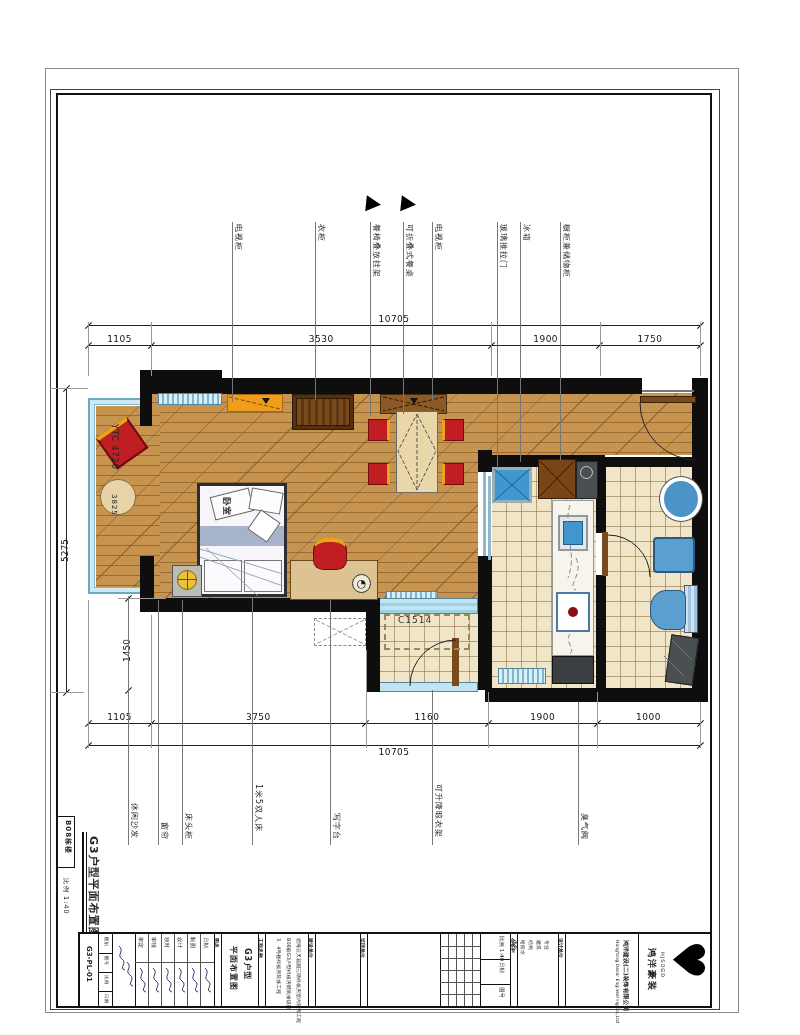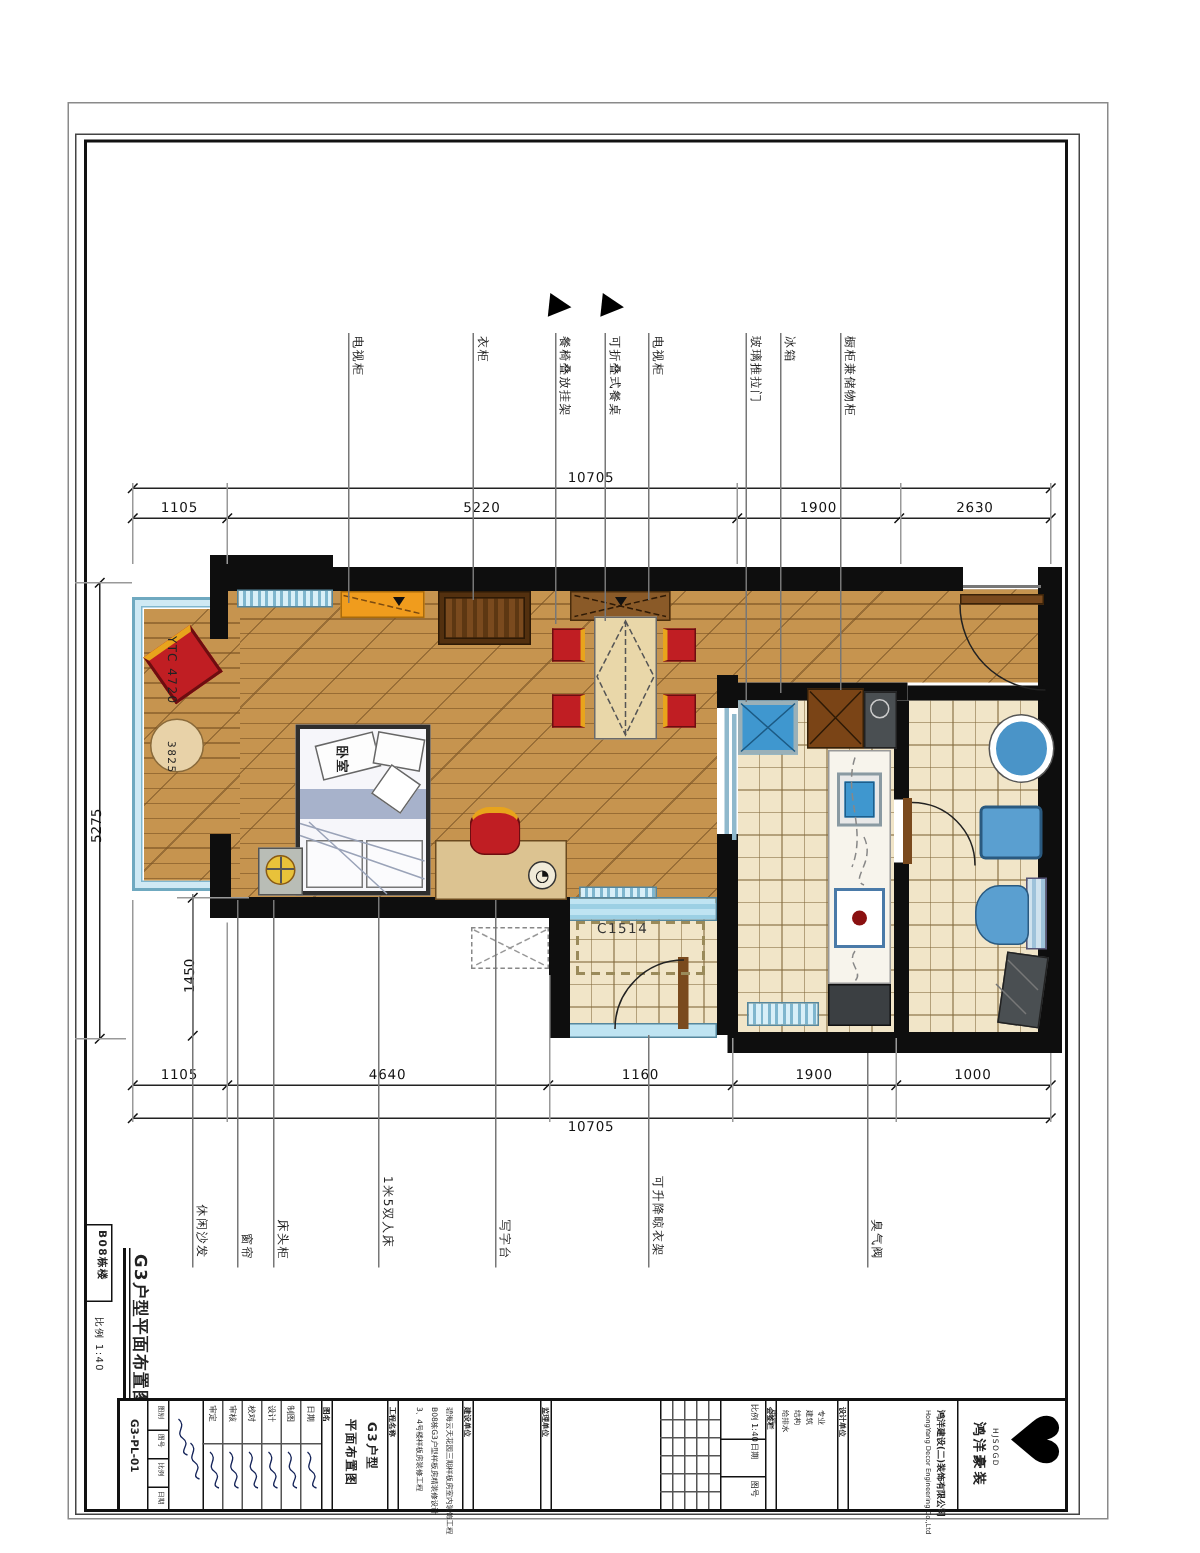--- a/index.html
+++ b/index.html
@@ -267,41 +267,41 @@
     <div class="vt" style="left:425px;top:53px;font-size:5.5px;letter-spacing:0;line-height:7px">图号</div>
   </div>
 
 <div class="abs" style="left:88px;top:345px;width:612px;height:1px;background:#222"></div>
 <div class="tick" style="left:83.5px;top:345px"></div>
 <div class="tick" style="left:146.6723493694535px;top:345px"></div>
 <div class="tick" style="left:486.83115366651094px;top:345px"></div>
 <div class="tick" style="left:595.4532928538066px;top:345px"></div>
 <div class="tick" style="left:695.5px;top:345px"></div>
 <div class="num" style="left:119.58617468472676px;top:334px">1105</div>
-<div class="num" style="left:321.25175151798226px;top:334px">5220</div>
+<div class="num" style="left:321.25175151798226px;top:334px">3530</div>
 <div class="num" style="left:545.6422232601587px;top:334px">1900</div>
-<div class="num" style="left:649.9766464269032px;top:334px">2630</div>
+<div class="num" style="left:649.9766464269032px;top:334px">1750</div>
 <div class="abs" style="left:88px;top:325px;width:612px;height:1px;background:#222"></div>
 <div class="tick" style="left:83.5px;top:325px"></div>
 <div class="tick" style="left:695.5px;top:325px"></div>
 <div class="num" style="left:394px;top:314px">10705</div>
 <div class="ext" style="left:88px;top:322px;height:54px"></div>
 <div class="ext" style="left:151.1723493694535px;top:322px;height:54px"></div>
 <div class="ext" style="left:491.33115366651094px;top:322px;height:54px"></div>
 <div class="ext" style="left:599.9532928538066px;top:322px;height:54px"></div>
 <div class="ext" style="left:700px;top:322px;height:54px"></div>
 <div class="abs" style="left:88px;top:723px;width:612.0000000000001px;height:1px;background:#222"></div>
 <div class="tick" style="left:83.5px;top:723px"></div>
 <div class="tick" style="left:146.6723493694535px;top:723px"></div>
 <div class="tick" style="left:361.05815039701076px;top:723px"></div>
 <div class="tick" style="left:483.97267631947693px;top:723px"></div>
 <div class="tick" style="left:592.5948155067726px;top:723px"></div>
 <div class="tick" style="left:695.5000000000001px;top:723px"></div>
 <div class="num" style="left:119.58617468472676px;top:712px">1105</div>
-<div class="num" style="left:258.36524988323214px;top:712px">4640</div>
+<div class="num" style="left:258.36524988323214px;top:712px">3750</div>
 <div class="num" style="left:427.01541335824385px;top:712px">1160</div>
 <div class="num" style="left:542.7837459131248px;top:712px">1900</div>
 <div class="num" style="left:648.5474077533863px;top:712px">1000</div>
 <div class="abs" style="left:88px;top:745px;width:612px;height:1px;background:#222"></div>
 <div class="tick" style="left:83.5px;top:745px"></div>
 <div class="tick" style="left:695.5px;top:745px"></div>
 <div class="num" style="left:394px;top:747px">10705</div>
 <div class="ext" style="left:88px;top:600px;height:148px"></div>
 <div class="ext" style="left:151.1723493694535px;top:615px;height:133px"></div>
 <div class="ext" style="left:365.55815039701076px;top:650px;height:98px"></div>

